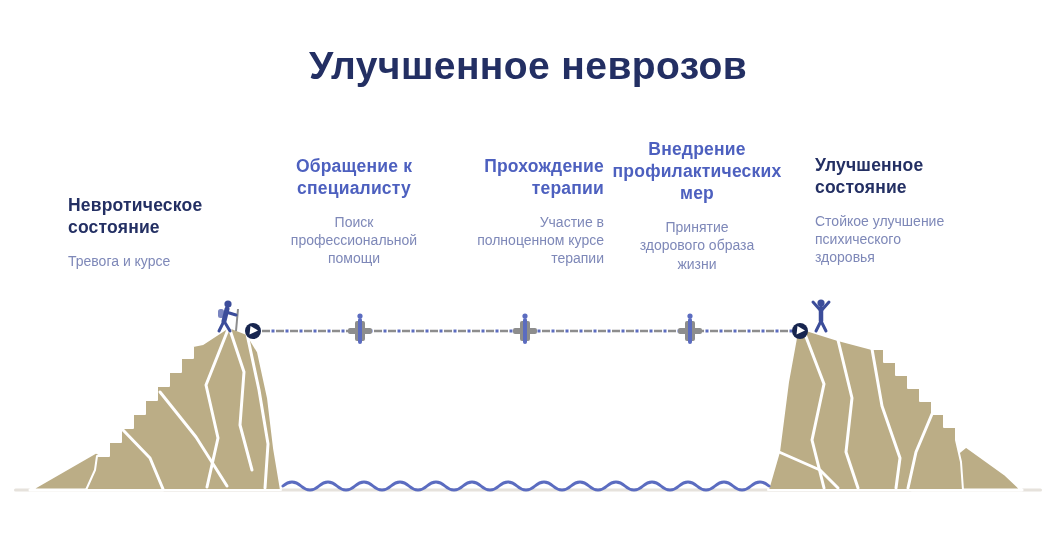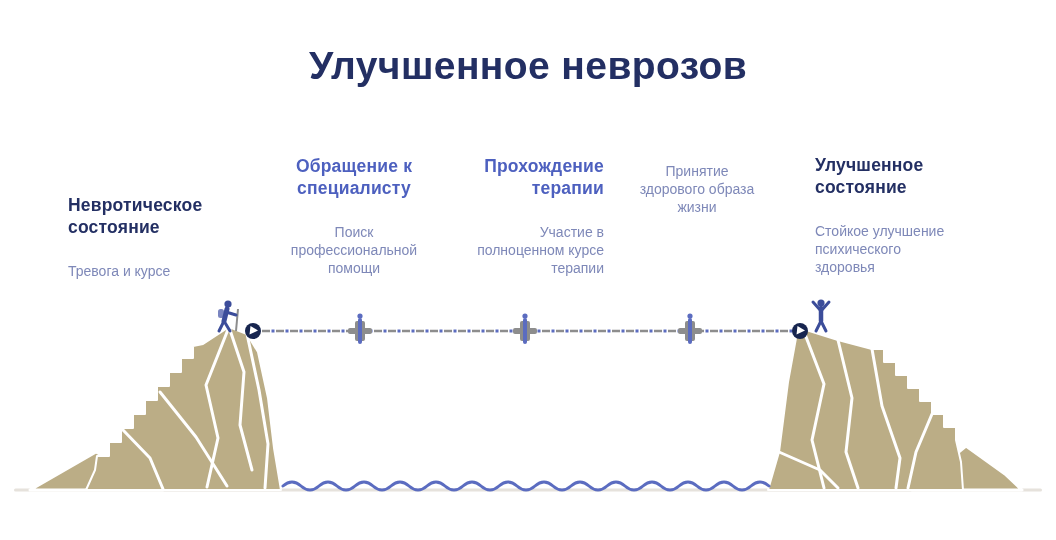--- a/index.html
+++ b/index.html
@@ -18,21 +18,21 @@
     font-size:39px;font-weight:800;letter-spacing:.4px;
     color:var(--heading_dark);
   }
   .scene{position:absolute;inset:0;}
   .stage{position:absolute;}
   .stage-title{
     font-size:17.5px;font-weight:700;line-height:1.26;
     white-space:pre-line;letter-spacing:.2px;
   }
   .stage-desc{
-    margin-top:24px;
+    margin-top:14px;
     font-size:14px;font-weight:500;line-height:1.3;
     white-space:pre-line;
     color:var(--subtext);
   }
   .dark .stage-title{color:var(--heading_dark);}
   .blue .stage-title{color:var(--heading_blue);}
   .align-right{}
   .align-center{text-align:center;}
   .align-left{text-align:left;}
   .stage-1{left:68px;top:194px;width:180px;}
@@ -155,20 +155,23 @@
 
   <div class="stage stage-3 blue align-center">
     <div class="stage-title">Прохождение
 терапии</div>
     <div class="stage-desc">Участие в
 полноценном курсе
 терапии</div>
   </div>
 
   <div class="stage stage-4 blue align-center">
+    <div class="stage-title">Внедрение
+профилактических
+мер</div>
     <div class="stage-desc">Принятие
 здорового образа
 жизни</div>
   </div>
 
   <div class="stage stage-5 dark align-left">
     <div class="stage-title">Улучшенное
 состояние</div>
     <div class="stage-desc">Стойкое улучшение
 психического

